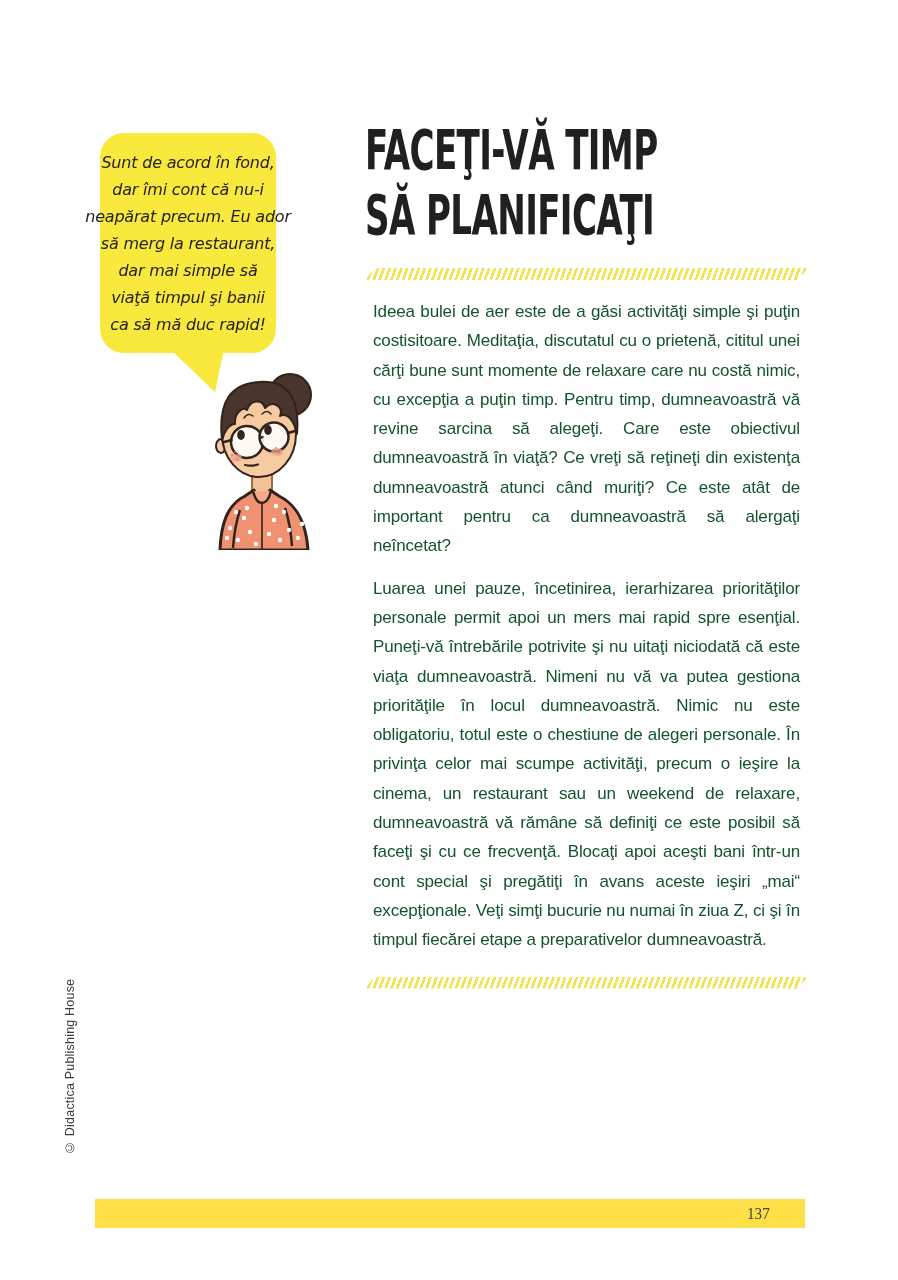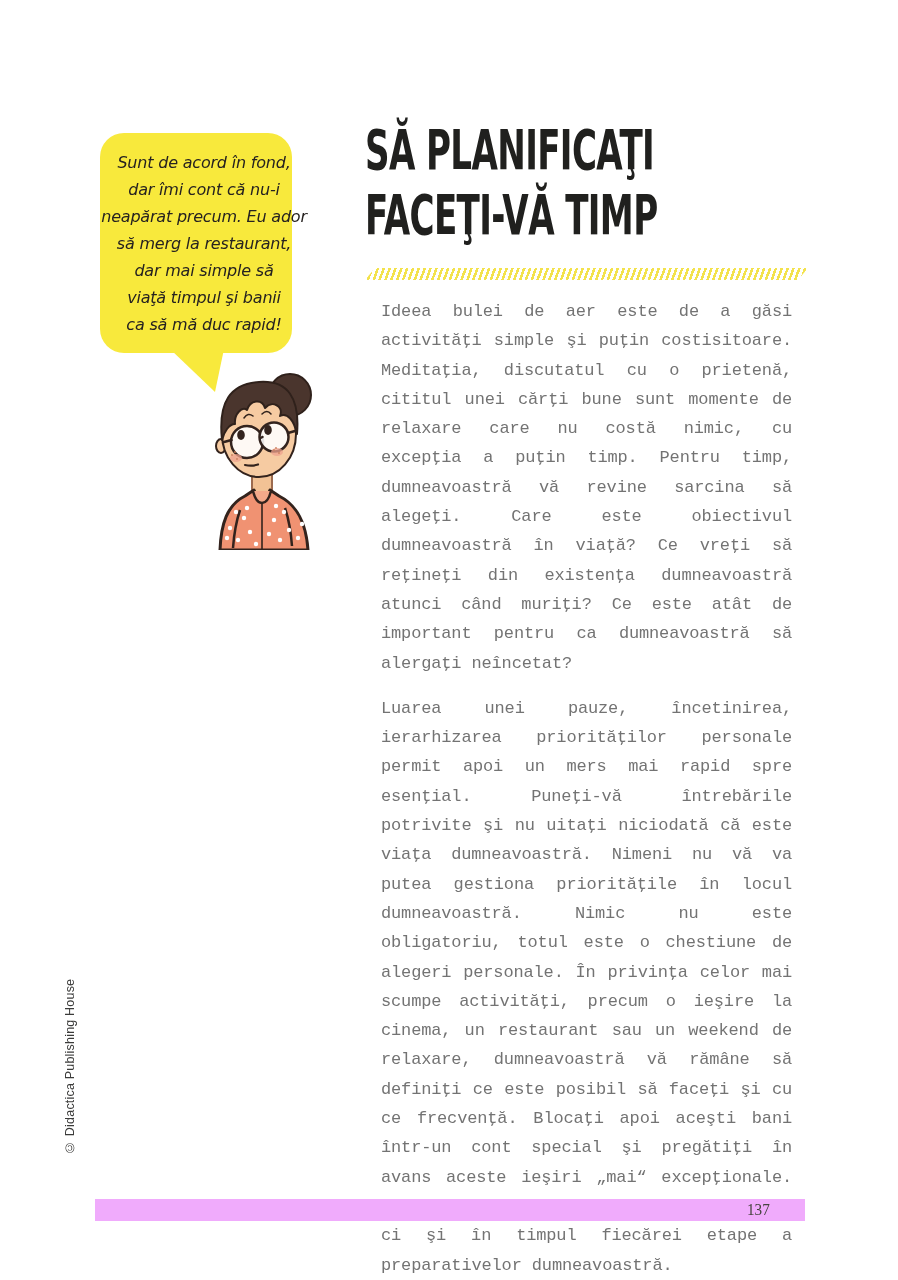--- a/index.html
+++ b/index.html
@@ -12,21 +12,20 @@
   }
 
   
   .bubble{
     position:absolute;left:100px;top:133px;
     width:176px;height:220px;
     background:#F8E93C;
     border-radius:24px;
     display:flex;flex-direction:column;justify-content:center;align-items:center;
     z-index:2;
-    padding-left:16px;
   }
   .bubble-line{
     font-family:"DejaVu Sans", sans-serif;
     font-style:italic;
     font-size:16px;line-height:27px;
     color:#262220;
     white-space:nowrap;
     letter-spacing:-0.2px;
   }
   .bubble-tail{
@@ -59,47 +58,46 @@
     white-space:nowrap;
   }
   .divider{
     height:12px;width:443px;
     background:repeating-linear-gradient(110deg,#F3E24B 0 2.5px,#ffffff 2.5px 5.5px);
     clip-path:polygon(10px 0,100% 0,calc(100% - 10px) 100%,0 100%);
   }
   .divider-top{margin-top:20px;}
   .divider-bottom{margin-top:22px;}
   .bodytext{
-    margin:16px;
+    margin:8px;
     text-align:justify;
     font-size:17px;line-height:29.3px;
     letter-spacing:-0.15px;
-    color:#737373;
-    font-family:Liberation Mono, monospace;
+    color:#14532d;
   }
   .para-1{margin-top:17px;}
   .para-2{margin-top:13px;}
 
   
   .copyright{
     position:absolute;left:63px;top:982px;
     height:172px;width:18px;
     writing-mode:vertical-rl;
     transform:rotate(180deg);
     font-size:12.5px;
     color:#3B3B3A;
     letter-spacing:0.2px;
     white-space:nowrap;
   }
 
   
   .footer-bar{
     position:absolute;left:95px;top:1199px;
-    width:710px;height:22px;
-    background:#f0abfc;
+    width:710px;height:29px;
+    background:#fde047;
     display:flex;align-items:center;justify-content:flex-end;
   }
   .page-number{
     font-family:"Liberation Serif", serif;
     font-size:16.5px;
     color:#45443E;
     padding-right:38px;
     transform:scaleX(0.92);
     transform-origin:100% 50%;
   }
@@ -177,22 +175,22 @@
         <circle cx="33" cy="146" r="2.2"></circle>
       <circle cx="62" cy="144" r="2.2"></circle>
         <circle cx="13" cy="176" r="2.2"></circle>
         <circle cx="70" cy="150" r="2.2"></circle>
       <circle cx="22" cy="150" r="2.2"></circle>
     </g>
   </svg>
 
   <div class="main-col">
     <h1 class="title" style="margin:0;">
+      <span class="title-line"><span>FACEŢI-VĂ TIMP</span></span>
       <span class="title-line"><span>SĂ PLANIFICAŢI</span></span>
-      <span class="title-line"><span>FACEŢI-VĂ TIMP</span></span>
     </h1>
     <div class="divider divider-top"></div>
     <p class="bodytext para-1">Ideea bulei de aer este de a găsi activităţi simple şi puţin costisitoare. Meditaţia, discutatul cu o prietenă, cititul unei cărţi bune sunt momente de relaxare care nu costă nimic, cu excepţia a puţin timp. Pentru timp, dumneavoastră vă revine sarcina să alegeţi. Care este obiectivul dumneavoastră în viaţă? Ce vreţi să reţineţi din existenţa dumneavoastră atunci când muriţi? Ce este atât de important pentru ca dumneavoastră să alergaţi neîncetat?</p>
     <p class="bodytext para-2">Luarea unei pauze, încetinirea, ierarhizarea priorităţilor personale permit apoi un mers mai rapid spre esenţial. Puneţi-vă întrebările potrivite şi nu uitaţi niciodată că este viaţa dumneavoastră. Nimeni nu vă va putea gestiona priorităţile în locul dumneavoastră. Nimic nu este obligatoriu, totul este o chestiune de alegeri personale. În privinţa celor mai scumpe activităţi, precum o ieşire la cinema, un restaurant sau un weekend de relaxare, dumneavoastră vă rămâne să definiţi ce este posibil să faceţi şi cu ce frecvenţă. Blocaţi apoi aceşti bani într-un cont special şi pregătiţi în avans aceste ieşiri „mai“ excepţionale. Veţi simţi bucurie nu numai în ziua Z, ci şi în timpul fiecărei etape a preparativelor dumneavoastră.</p>
     <div class="divider divider-bottom"></div>
   </div>
 
   <div class="copyright">© Didactica Publishing House</div>
 
   <div class="footer-bar">

